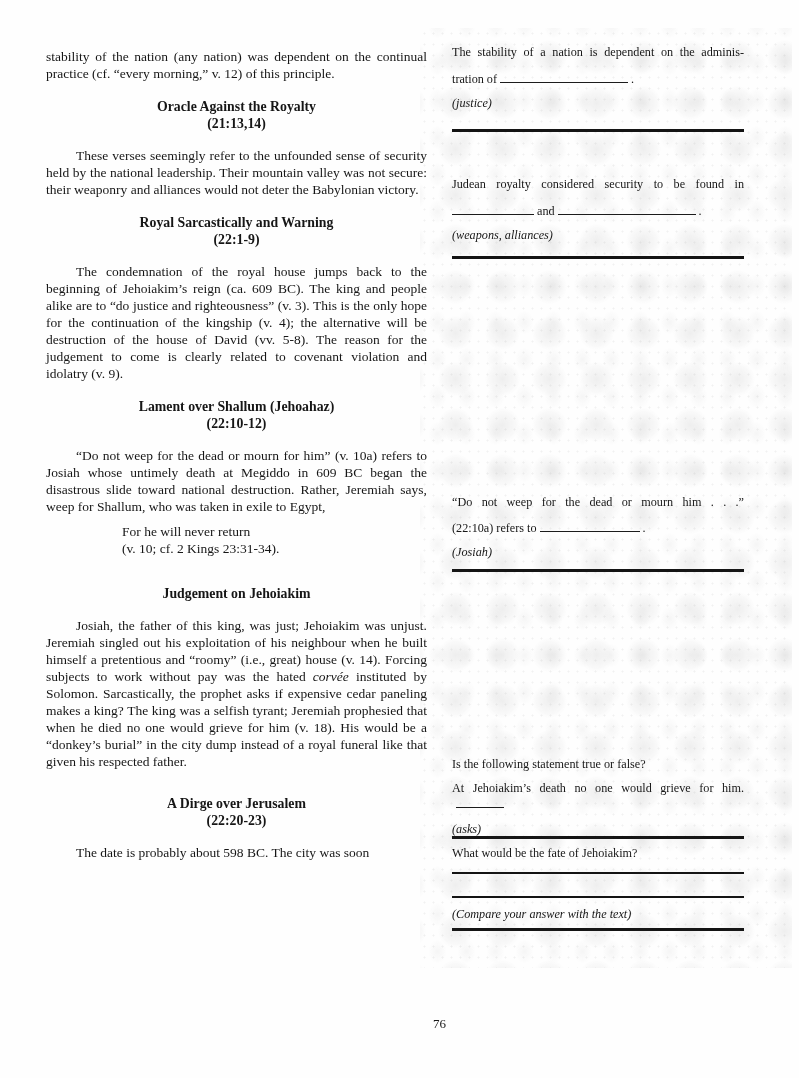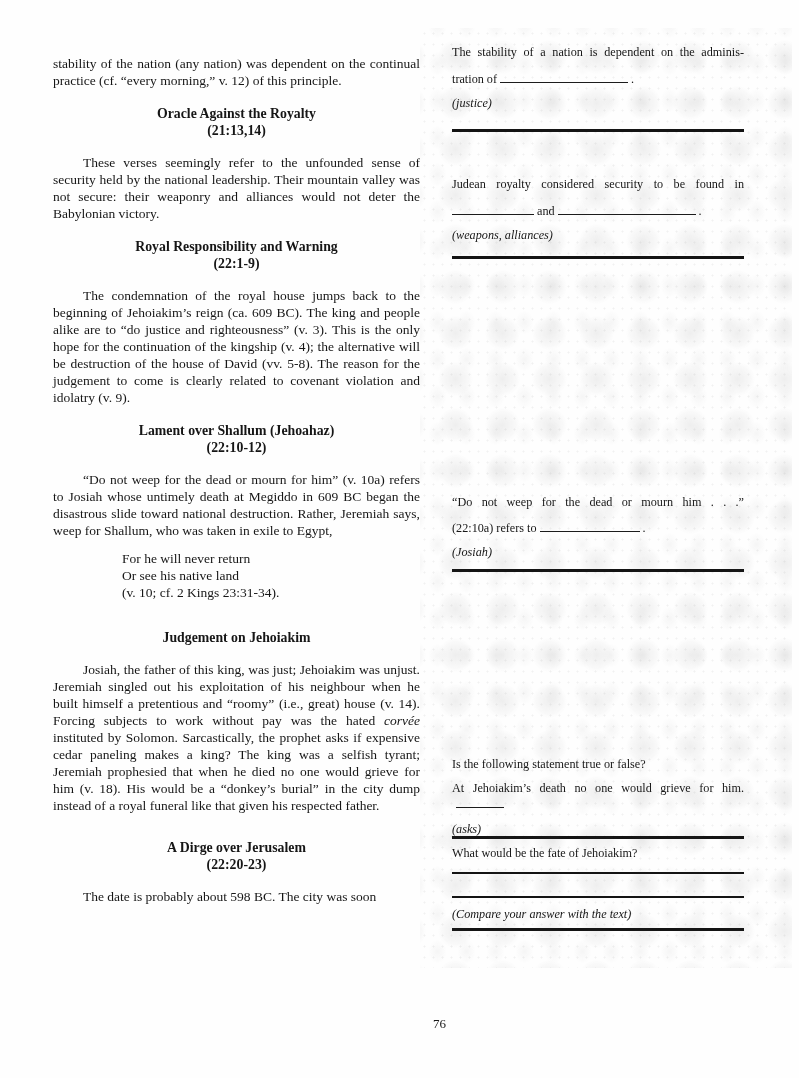--- a/index.html
+++ b/index.html
@@ -21,21 +21,21 @@
     background-position: 12px 6px, 3px 17px, 0 0;
     opacity:.5;
     pointer-events:none;
   }
 
   
   .left-col{
     position:absolute;left:42px;top:44px;width:389px;
     font-size:13.5px;line-height:17px;text-align:justify;
   }
-  .left-col p{margin:11px;}
+  .left-col p{margin:4px;}
   .ind{text-indent:30px;}
   .sect-head{
     margin:16px 0 15px;text-align:center;font-weight:bold;
     font-size:13.8px;line-height:17px;text-align-last:center;
   }
   .mt-xl{margin-top:28px;text-align:right;}
   .mt-lg{margin-top:25px;}
   .verse{margin:8px 0 0 80px;text-align:left;line-height:17px;}
 
   
@@ -73,33 +73,32 @@
 
     <p>stability of the nation (any nation) was dependent on the continual practice (cf. “every morning,” v. 12) of this principle.</p>
 
     <div class="sect-head">
       <div>Oracle Against the Royalty</div>
       <div>(21:13,14)</div>
     </div>
     <p class="ind">These verses seemingly refer to the unfounded sense of security held by the national leadership. Their mountain valley was not secure: their weaponry and alliances would not deter the Babylonian victory.</p>
 
     <div class="sect-head">
-      <div>Royal Responsibility and Warning</div>
+      <div>Royal Sarcastically and Warning</div>
       <div>(22:1-9)</div>
     </div>
     <p class="ind">The condemnation of the royal house jumps back to the beginning of Jehoiakim’s reign (ca. 609 BC). The king and people alike are to “do justice and righteousness” (v. 3). This is the only hope for the continuation of the kingship (v. 4); the alternative will be destruction of the house of David (vv. 5-8). The reason for the judgement to come is clearly related to covenant violation and idolatry (v. 9).</p>
 
     <div class="sect-head">
       <div>Lament over Shallum (Jehoahaz)</div>
       <div>(22:10-12)</div>
     </div>
     <p class="ind">“Do not weep for the dead or mourn for him” (v. 10a) refers to Josiah whose untimely death at Megiddo in 609 BC began the disastrous slide toward national destruction. Rather, Jeremiah says, weep for Shallum, who was taken in exile to Egypt,</p>
     <div class="verse">
       <div>For he will never return</div>
-      <div>Or see his native land</div>
       <div>(v. 10; cf. 2 Kings 23:31-34).</div>
     </div>
 
     <div class="sect-head mt-xl">
       <div>Judgement on Jehoiakim</div>
     </div>
     <p class="ind"><span>Josiah, the father of this king, was just; Jehoiakim was unjust. Jeremiah singled out his exploitation of his neighbour when he built himself a pretentious and “roomy” (i.e., great) house (v. 14). Forcing subjects to work without pay was the hated </span><i>corvée</i><span> instituted by Solomon. Sarcastically, the prophet asks if expensive cedar paneling makes a king? The king was a selfish tyrant; Jeremiah prophesied that when he died no one would grieve for him (v. 18). His would be a “donkey’s burial” in the city dump instead of a royal funeral like that given his respected father.</span></p>
 
     <div class="sect-head mt-lg">
       <div>A Dirge over Jerusalem</div>

